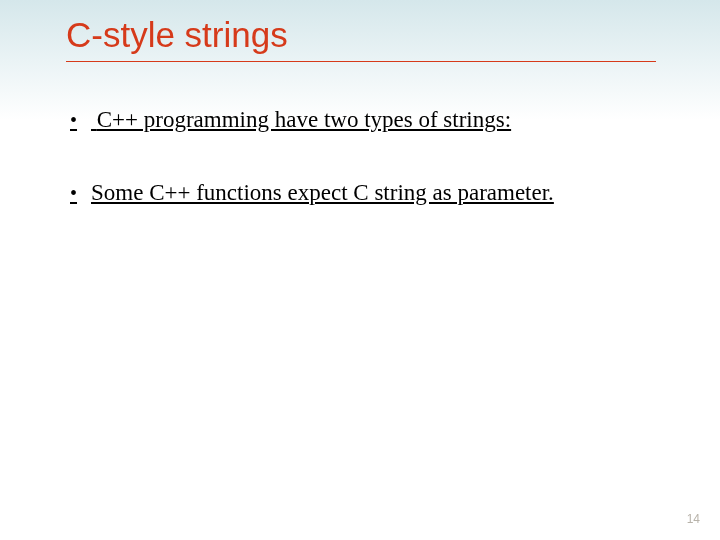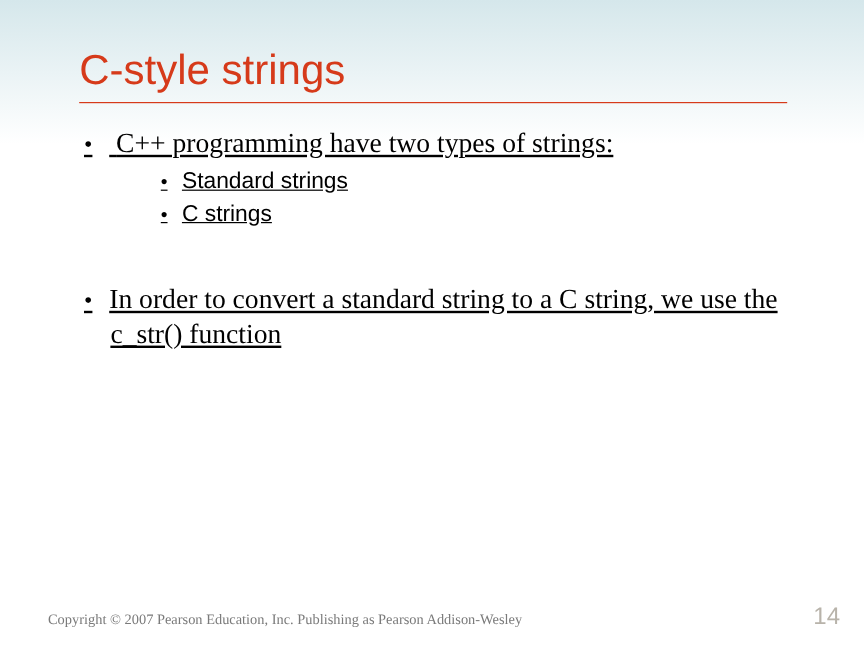--- a/index.html
+++ b/index.html
@@ -13,21 +13,21 @@
   }
   .slide {
     position: relative;
     width: 720px;
     height: 540px;
     box-sizing: border-box;
     background: linear-gradient(to bottom, #d5e7eb 0px, #ffffff 120px, #ffffff 100%);
   }
   .title {
     position: absolute;
-    top: 39px;
+    top: 15px;
     left: 66px;
     font-family: Arial, Helvetica, sans-serif;
     font-size: 35px;
     color: #d63a1a;
     font-weight: 400;
     border-bottom: 1.5px solid #d63a1a;
     padding-bottom: 6px;
     width: 590px;
     letter-spacing: 0px;
   }
@@ -83,43 +83,38 @@
     left: 40px;
     font-family: "Times New Roman", Times, serif;
     font-size: 12px;
     color: #7a7a7a;
   }
   .pagenum {
     position: absolute;
     bottom: 14px;
     right: 20px;
     font-family: Arial, Helvetica, sans-serif;
-    font-size: 20px;
+    font-size: 12px;
     color: #b8b3aa;
   }
 </style>
 </head>
 <body>
 
 <div class="slide">
 
   <div class="title">C-style strings</div>
 
   <div class="content">
     <ul class="level1">
       <li>
         <span>C++ programming have two types of strings:</span>
-        <ul class="level2">
-          <li><span>Standard strings</span></li>
-          <li><span>C strings</span></li>
-        </ul>
       </li>
     </ul>
     <div class="gap"></div>
     <ul class="level1">
-      <li><span>In order to convert a standard string to a C string, we use the c_str() function</span></li>
+      <li><span>Some C++ functions expect C string as parameter.</span></li>
     </ul>
   </div>
 
-  <div class="footer">Copyright © 2007 Pearson Education, Inc. Publishing as Pearson Addison-Wesley</div>
   <div class="pagenum">14</div>
 
 </div>
 
 </body></html>

